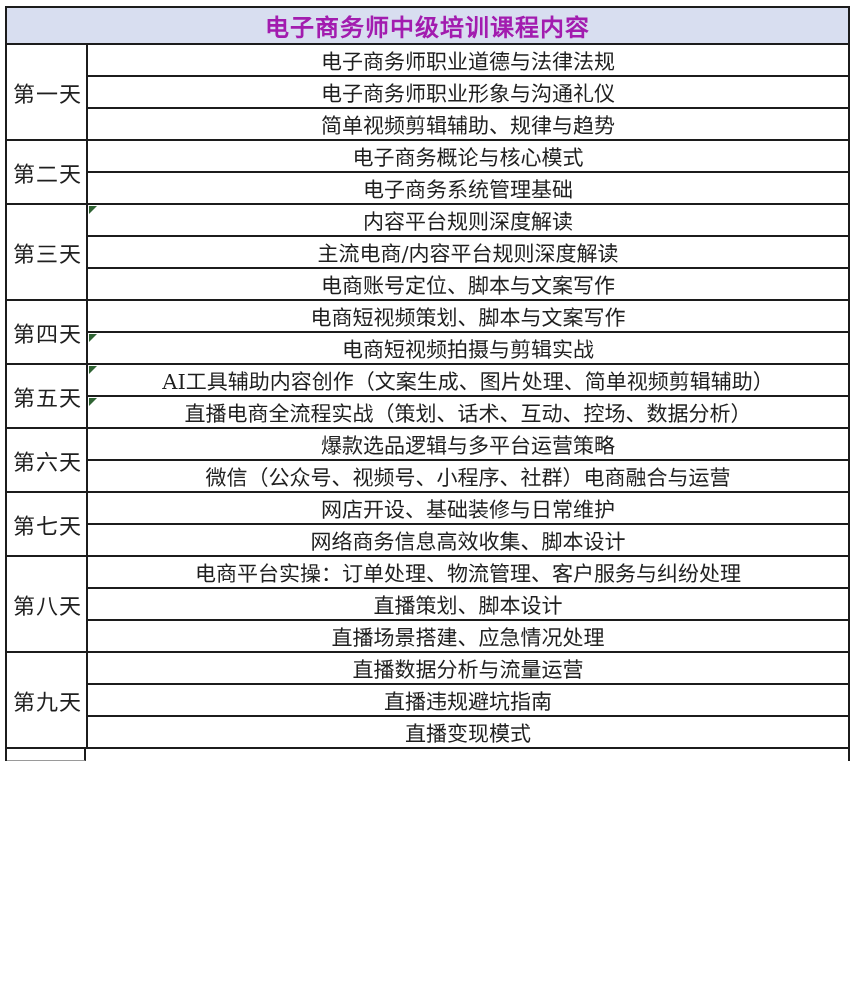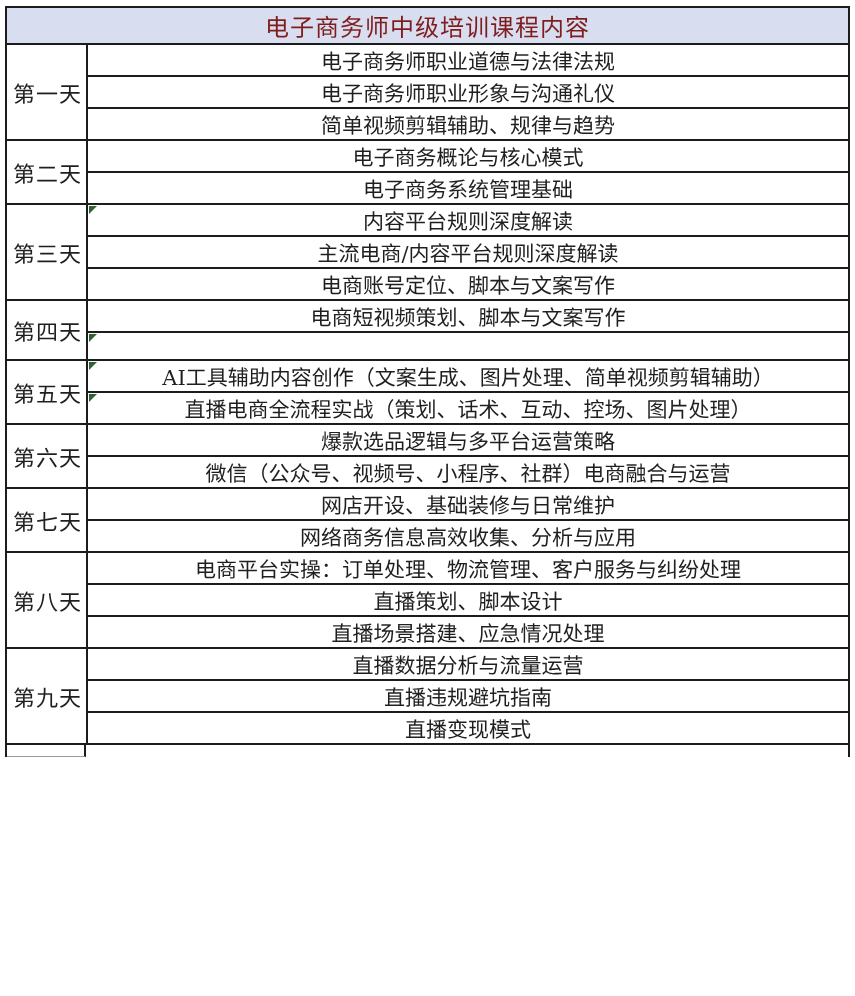--- a/index.html
+++ b/index.html
@@ -32,23 +32,23 @@
     text-align:center;
     vertical-align:middle;
     position:relative;
     overflow:hidden;
     white-space:nowrap;
   }
   th.title-cell{
     height:36px;
     background:var(--header-bg);
     font-size:24px;
-    font-weight:400;
+    font-weight:700;
     letter-spacing:1px;
-    color:#7f1d1d;
+    color:#a21caf;
   }
   td.day-cell{
     font-size:22px;
     letter-spacing:1px;
   }
   td.course-cell{
     height:28px;
     font-size:21px;
   }
   .tri{
@@ -116,45 +116,45 @@
     </tr>
     <tr>
       <td class="course-cell"><span>电商账号定位、脚本与文案写作</span></td>
     </tr>
 
     <tr>
       <td class="day-cell" rowspan="2"><span>第四天</span></td>
       <td class="course-cell"><span>电商短视频策划、脚本与文案写作</span></td>
     </tr>
     <tr>
-      <td class="course-cell"><span class="tri"></span></td>
+      <td class="course-cell"><span class="tri"></span><span>电商短视频拍摄与剪辑实战</span></td>
     </tr>
 
     <tr>
       <td class="day-cell" rowspan="2"><span>第五天</span></td>
       <td class="course-cell"><span class="tri"></span><span>AI工具辅助内容创作（文案生成、图片处理、简单视频剪辑辅助）</span></td>
     </tr>
     <tr>
-      <td class="course-cell"><span class="tri"></span><span>直播电商全流程实战（策划、话术、互动、控场、图片处理）</span></td>
+      <td class="course-cell"><span class="tri"></span><span>直播电商全流程实战（策划、话术、互动、控场、数据分析）</span></td>
     </tr>
 
     <tr>
       <td class="day-cell" rowspan="2"><span>第六天</span></td>
       <td class="course-cell"><span>爆款选品逻辑与多平台运营策略</span></td>
     </tr>
     <tr>
       <td class="course-cell"><span>微信（公众号、视频号、小程序、社群）电商融合与运营</span></td>
     </tr>
 
     <tr>
       <td class="day-cell" rowspan="2"><span>第七天</span></td>
       <td class="course-cell"><span>网店开设、基础装修与日常维护</span></td>
     </tr>
     <tr>
-      <td class="course-cell"><span>网络商务信息高效收集、分析与应用</span></td>
+      <td class="course-cell"><span>网络商务信息高效收集、脚本设计</span></td>
     </tr>
 
     <tr>
       <td class="day-cell" rowspan="3"><span>第八天</span></td>
       <td class="course-cell"><span>电商平台实操：订单处理、物流管理、客户服务与纠纷处理</span></td>
     </tr>
     <tr>
       <td class="course-cell"><span>直播策划、脚本设计</span></td>
     </tr>
     <tr>

